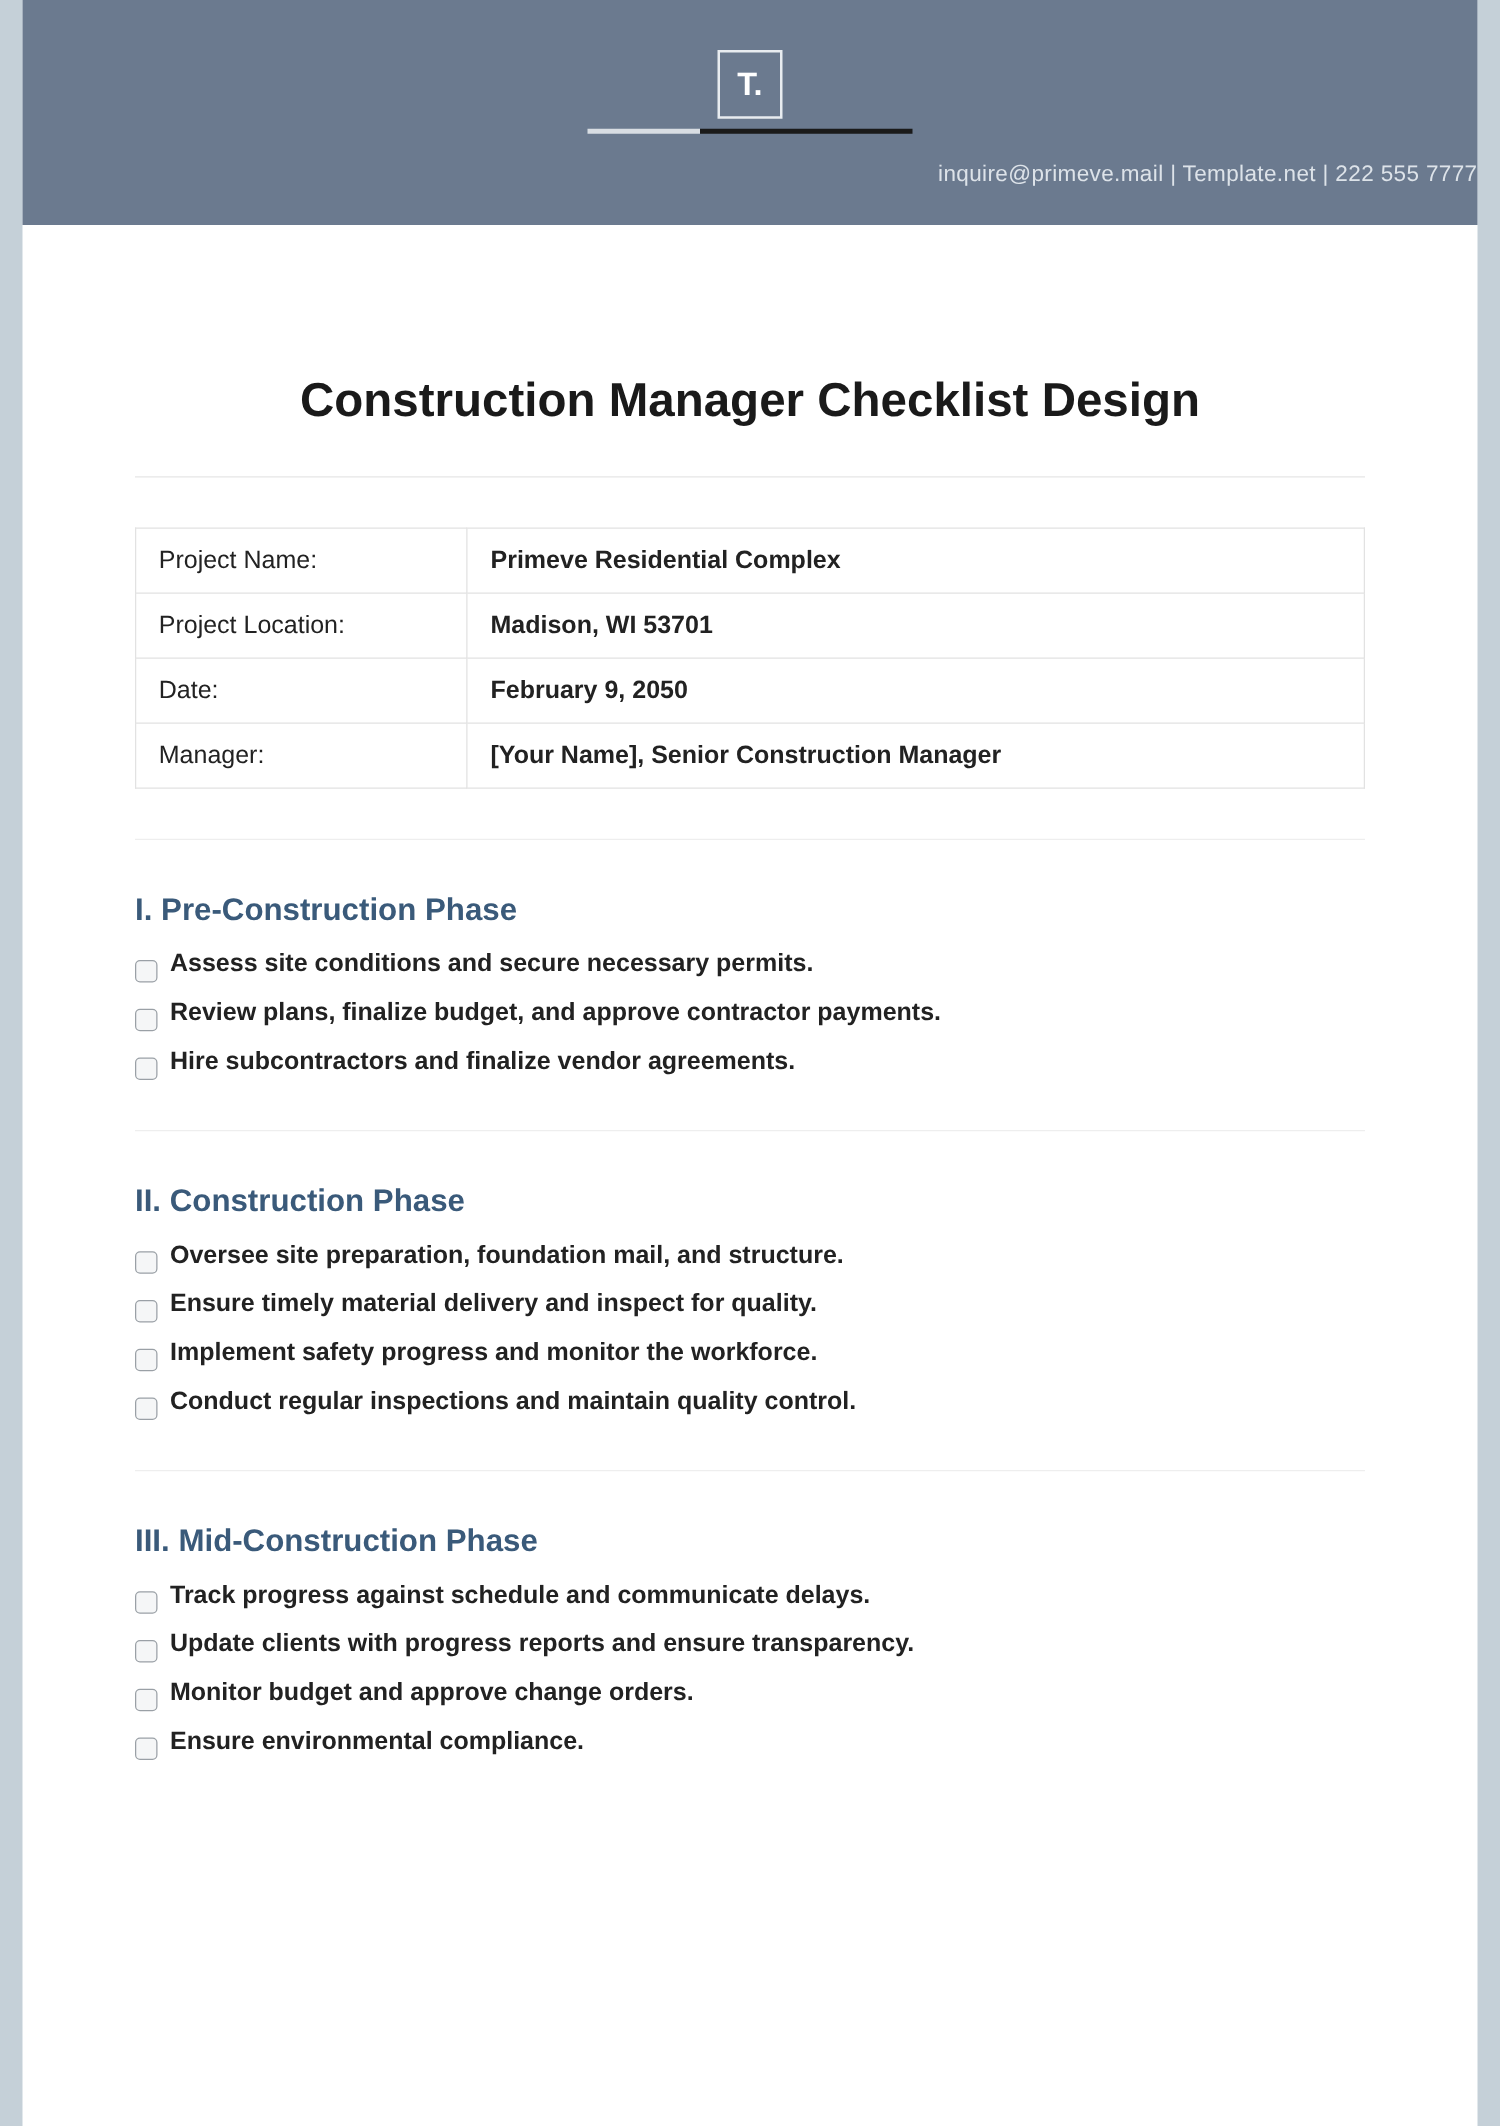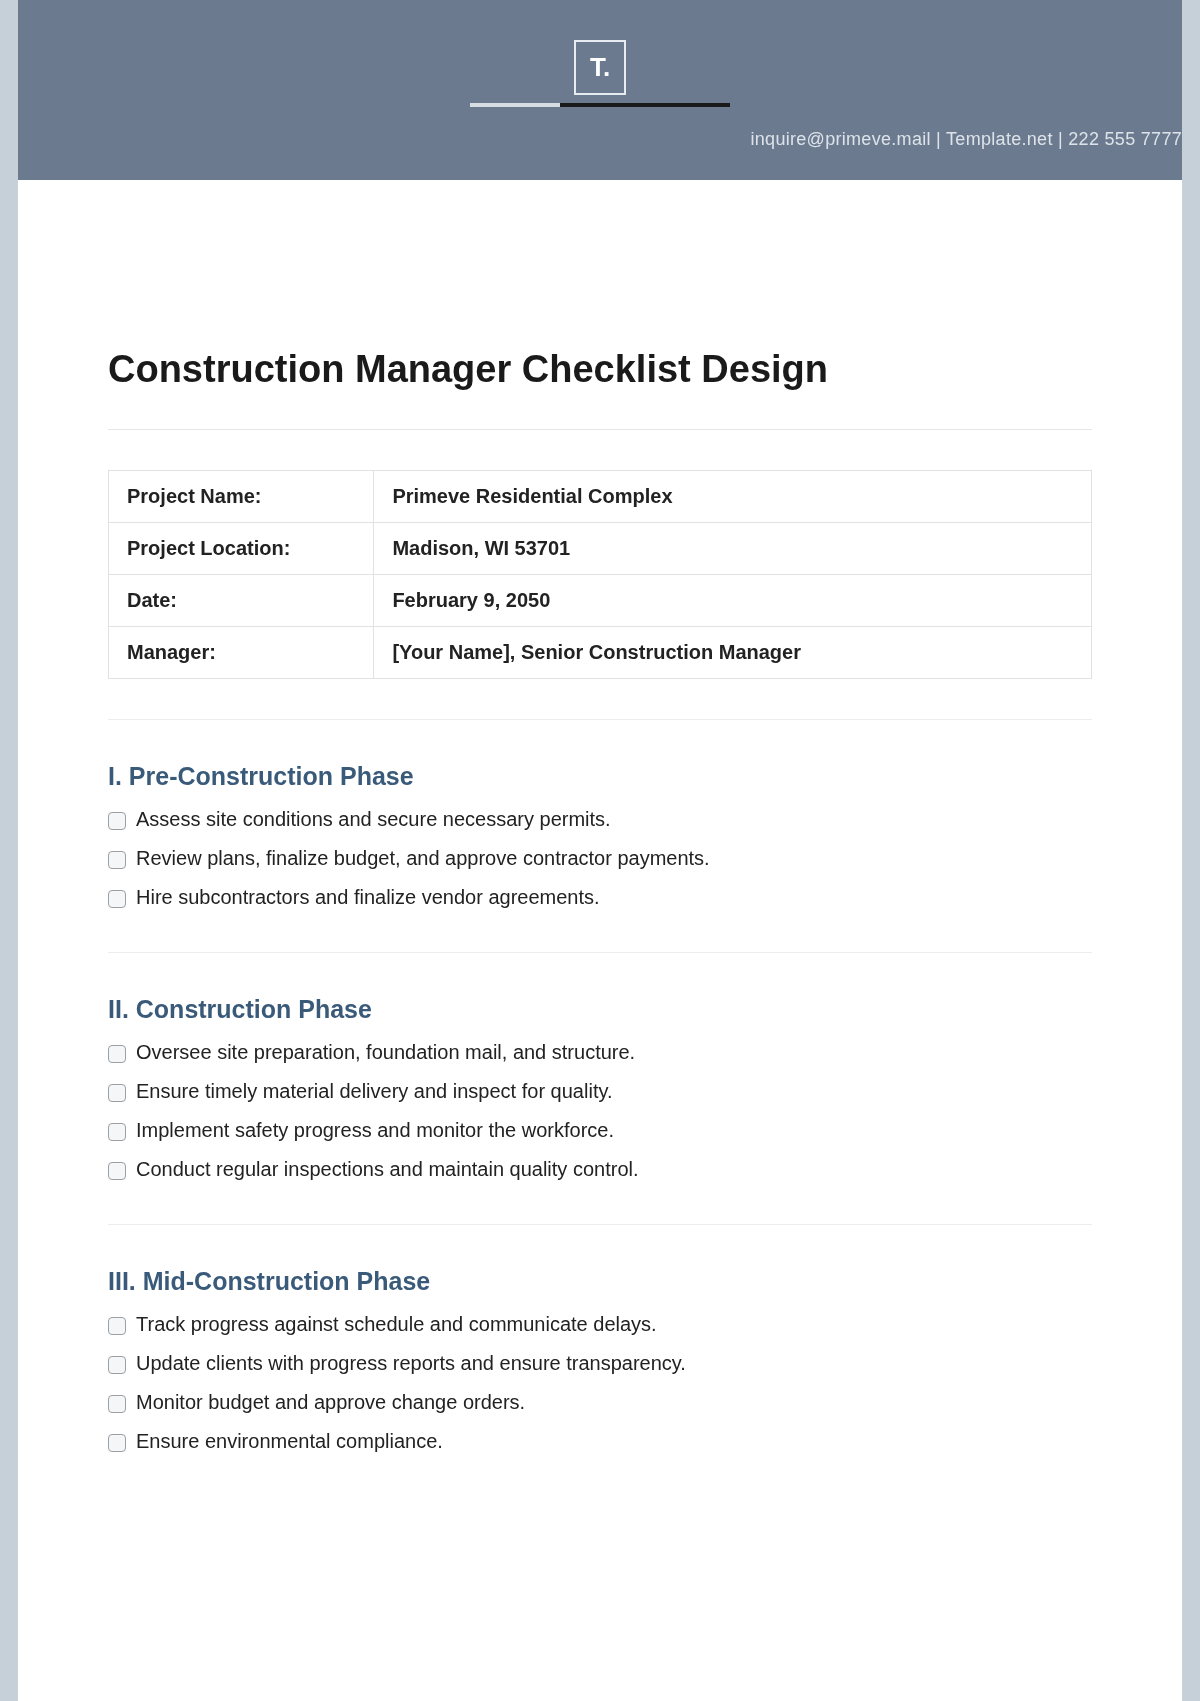--- a/index.html
+++ b/index.html
@@ -40,25 +40,25 @@
   .contact-line {
     font-size: 18px;
     letter-spacing: 0.3px;
     color: #dde3e9;
     text-align: right;
   }
   .content {
     padding: 120px 90px 60px 90px;
   }
   .doc-title {
+    text-align: center;
     font-size: 38px;
     font-weight: bold;
     color: #1a1a1a;
     margin-bottom: 38px;
-    margin-top: 48px;
   }
   hr.sep {
     border: none;
     border-top: 1px solid #e6e6e6;
     margin: 0 0 40px 0;
   }
   hr.sep-section {
     border: none;
     border-top: 1px solid #eeeeee;
     margin: 40px 0 42px 0;
@@ -71,36 +71,37 @@
   }
   .info-table td {
     border: 1px solid #e2e2e2;
     padding: 14px 18px;
     font-size: 20px;
     color: #222;
     vertical-align: middle;
   }
   .info-table td.label {
     width: 27%;
-    font-weight: bold;
+    font-weight: normal;
   }
   .info-table td.value {
     font-weight: bold;
   }
   .section-title {
     font-size: 25px;
     font-weight: bold;
     color: #3a5a7a;
     margin-bottom: 14px;
   }
   .check-row {
     display: flex;
-    align-items: center;
+    align-items: flex-end;
     gap: 10px;
     margin-bottom: 10px;
+    font-weight: bold;
   }
   .checkbox {
     width: 18px;
     height: 18px;
     border: 1.5px solid #9aa0a6;
     border-radius: 4px;
     background: #f5f6f7;
     margin-top: 3px;
     flex-shrink: 0;
   }

